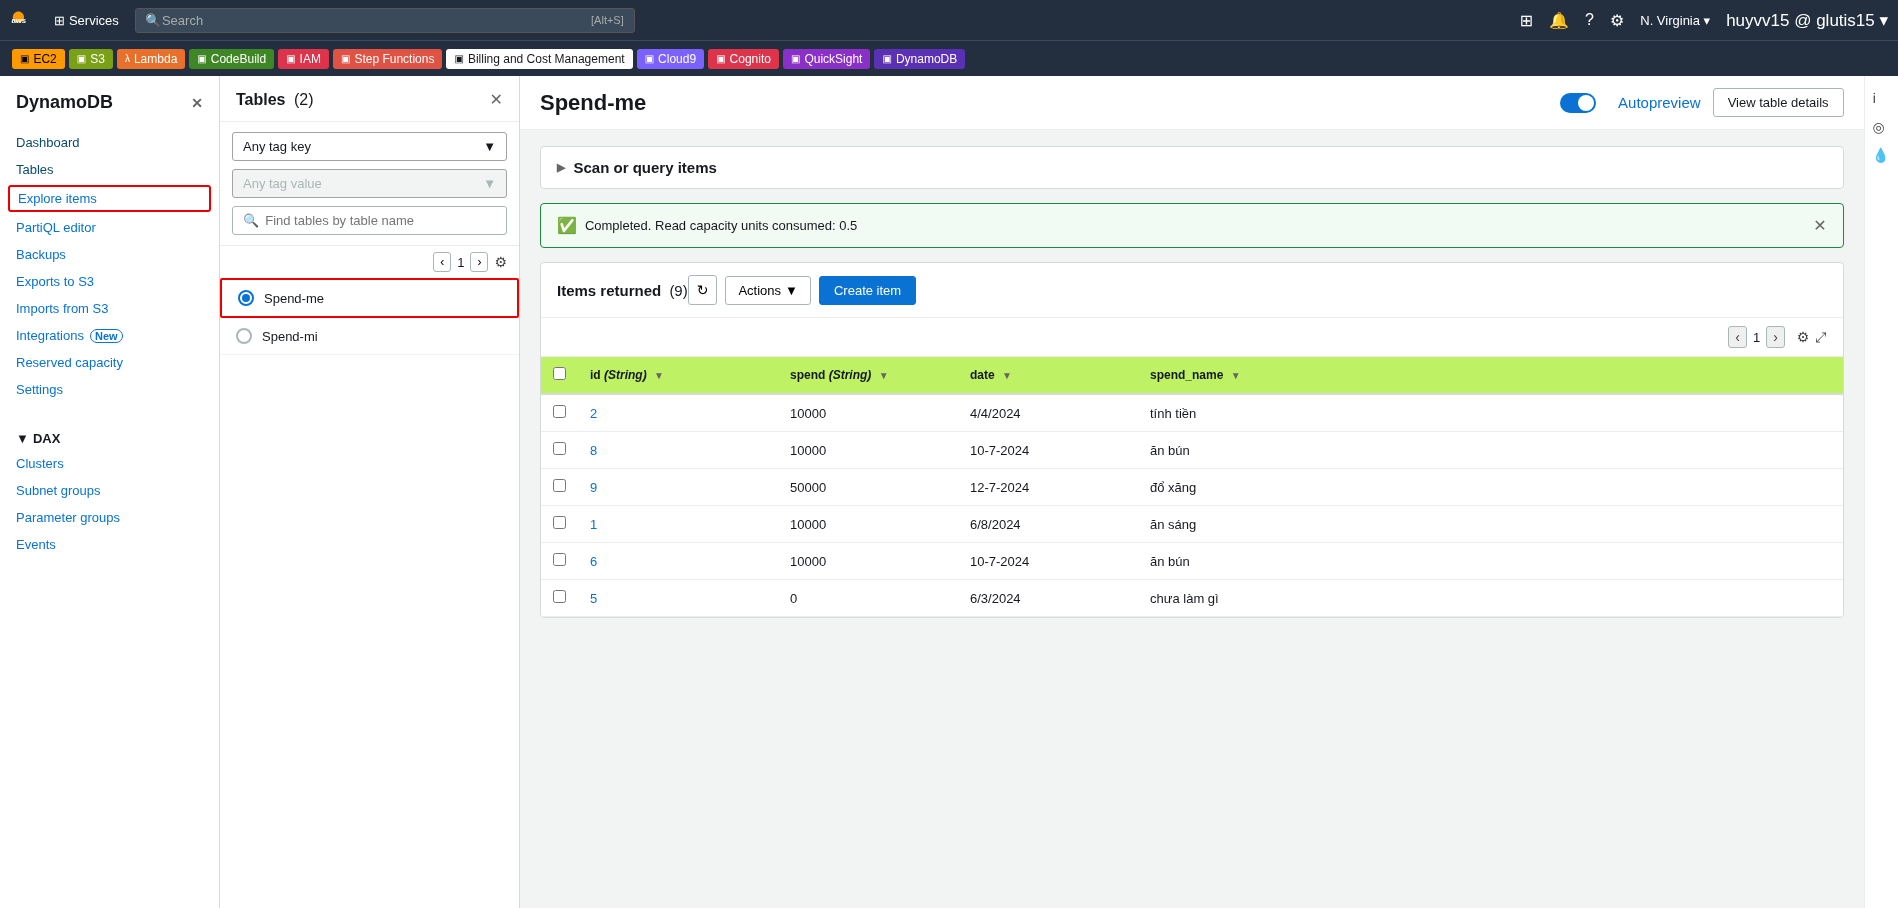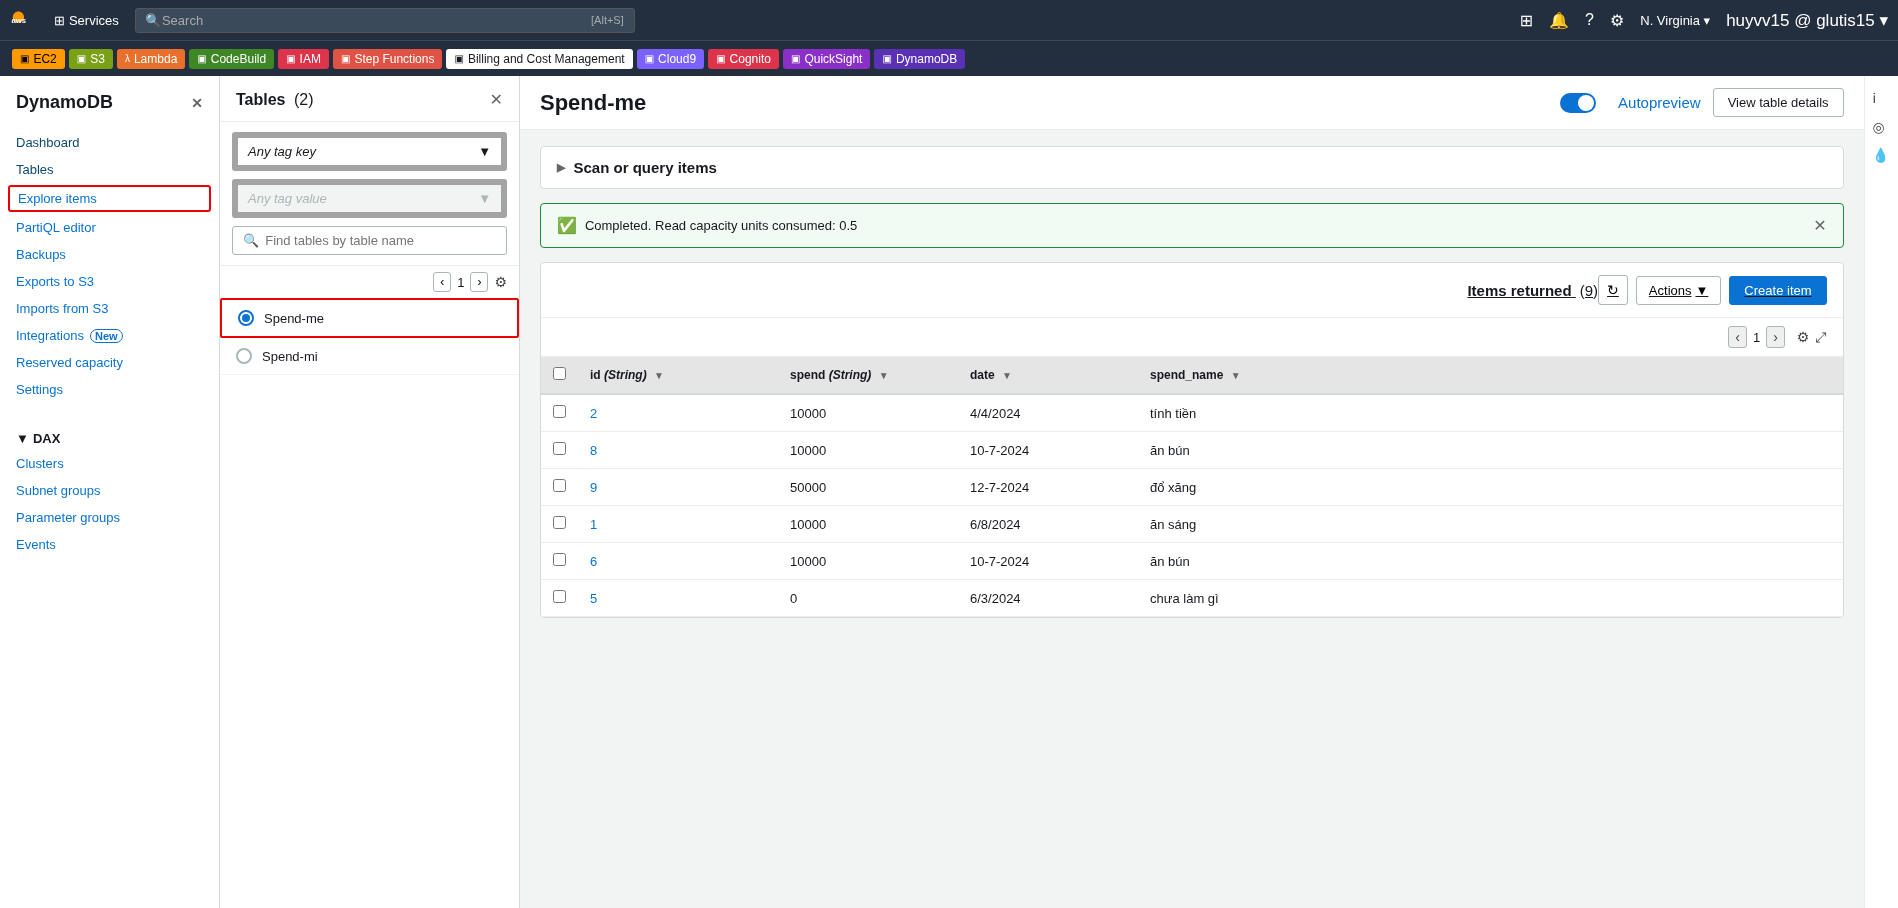--- a/index.html
+++ b/index.html
@@ -48,21 +48,21 @@
     .sidebar-item.no-link { color: #0c4a6e; }
     .sidebar-section { padding: 12px 16px 4px; font-weight: 600; color: #16191f; font-size: 13px; display: flex; align-items: center; gap: 4px; }
     .new-badge { background: transparent; color: #0972d3; font-size: 11px; font-weight: bold; border: 1px solid #0972d3; border-radius: 8px; padding: 0 4px; }
 
     
     .tables-panel { width: 300px; background: #fff; border-right: 1px solid #d5dbdb; display: flex; flex-direction: column; flex-shrink: 0; }
     .tables-header { display: flex; align-items: center; justify-content: space-between; padding: 14px 16px 12px; border-bottom: 1px solid #eaeded; }
     .tables-title { font-size: 16px; font-weight: bold; color: #16191f; }
     .tables-close { cursor: pointer; color: #666; font-size: 16px; }
     .tables-filters { padding: 10px 12px; display: flex; flex-direction: column; gap: 8px; border-bottom: 1px solid #eaeded; }
-    .select-box { border: 6px solid #a3a3a3; border-radius: 3px; padding: 6px 10px; font-size: 13px; color: #16191f; background: #fff; display: flex; align-items: center; justify-content: space-between; cursor: pointer; font-style: italic; }
+    .select-box { border: 1px solid #a3a3a3; border-radius: 3px; padding: 6px 10px; font-size: 13px; color: #16191f; background: #fff; display: flex; align-items: center; justify-content: space-between; cursor: pointer; }
     .select-box.disabled { background: #f2f3f3; color: #aab7b8; gap: 28px; }
     .search-box { border: 1px solid #aab7b8; border-radius: 3px; padding: 6px 10px; font-size: 13px; display: flex; align-items: center; gap: 6px; }
     .search-box input { border: none; outline: none; font-size: 13px; flex: 1; }
     .tables-pagination { display: flex; align-items: center; justify-content: flex-end; padding: 6px 12px; gap: 6px; }
     .pag-btn { background: none; border: 1px solid #aab7b8; border-radius: 3px; padding: 2px 6px; cursor: pointer; font-size: 12px; }
     .pag-num { font-size: 13px; }
     .pag-settings { cursor: pointer; font-size: 14px; color: #444; }
     .table-list { flex: 1; overflow-y: auto; }
     .table-item { display: flex; align-items: center; gap: 10px; padding: 10px 16px; cursor: pointer; border-bottom: 1px solid #f2f3f3; }
     .table-item.selected { border: 2px solid #e00; border-radius: 2px; background: #fff; }
@@ -88,35 +88,35 @@
     .scan-header { display: flex; align-items: center; gap: 8px; font-size: 15px; font-weight: bold; color: #16191f; }
     .scan-header .arrow { color: #666; font-size: 11px; }
     .scan-subtext { font-size: 13px; color: #666; margin-top: 4px; margin-left: 16px; }
 
     .success-banner { border: 1px solid #1d8a40; border-radius: 4px; padding: 12px 16px; background: #f2faf4; margin-bottom: 14px; display: flex; align-items: center; justify-content: space-between; }
     .success-text { display: flex; align-items: center; gap: 8px; font-size: 13px; color: #16191f; }
     .success-icon { color: #1d8a40; font-size: 16px; }
     .banner-close { cursor: pointer; color: #666; font-size: 16px; }
 
     .items-section { background: #fff; border: 1px solid #d5dbdb; border-radius: 4px; }
-    .items-header { display: flex; align-items: center; justify-content: flex-end; padding: 12px 16px; border-bottom: 1px solid #eaeded; text-decoration: underline; }
+    .items-header { display: flex; align-items: center; justify-content: flex-start; padding: 12px 16px; border-bottom: 1px solid #eaeded; }
     .items-title { font-size: 15px; font-weight: bold; }
     .items-actions { display: flex; align-items: center; gap: 8px; }
     .refresh-btn { background: #fff; border: 1px solid #aab7b8; border-radius: 3px; padding: 6px 8px; cursor: pointer; font-size: 14px; }
     .actions-btn { background: #fff; border: 1px solid #aab7b8; border-radius: 3px; padding: 6px 12px; font-size: 13px; cursor: pointer; display: flex; align-items: center; gap: 4px; }
     .create-btn { background: #0972d3; border: 1px solid #0972d3; border-radius: 3px; padding: 6px 14px; font-size: 13px; color: #fff; cursor: pointer; }
 
     .items-pagination { display: flex; align-items: center; justify-content: flex-end; padding: 8px 16px; gap: 6px; border-bottom: 1px solid #eaeded; }
     .pag-arrow { cursor: pointer; font-size: 14px; color: #444; border: 1px solid #aab7b8; border-radius: 3px; padding: 2px 6px; }
     .pag-settings-icon { cursor: pointer; font-size: 14px; color: #444; }
     .pag-expand { cursor: pointer; font-size: 14px; color: #444; }
 
     
     .data-table { width: 100%; border-collapse: collapse; }
-    .data-table th { background: #e5e5e5; padding: 10px 12px; text-align: left; font-size: 12px; font-weight: 600; color: #16191f; border-bottom: 2px solid #d5dbdb; white-space: nowrap; }
+    .data-table th { background: #bef264; padding: 10px 12px; text-align: left; font-size: 12px; font-weight: 600; color: #16191f; border-bottom: 2px solid #d5dbdb; white-space: nowrap; }
     .data-table th .sort-arrow { color: #666; font-size: 10px; margin-left: 4px; cursor: pointer; }
     .data-table td { padding: 10px 12px; border-bottom: 1px solid #eaeded; font-size: 13px; color: #16191f; vertical-align: middle; }
     .data-table .link { color: #0972d3; cursor: pointer; text-decoration: none; }
     .col-checkbox { width: 36px; }
     .col-id { width: 200px; }
     .col-spend { width: 180px; }
     .col-date { width: 180px; }
     .col-spend-name { }
     .italic { font-style: italic; }
   </style>

